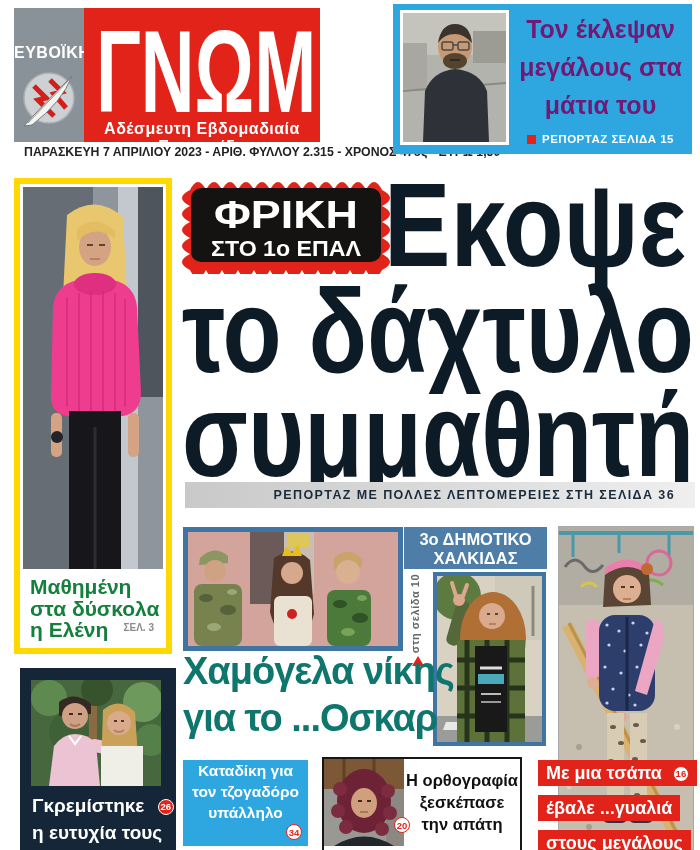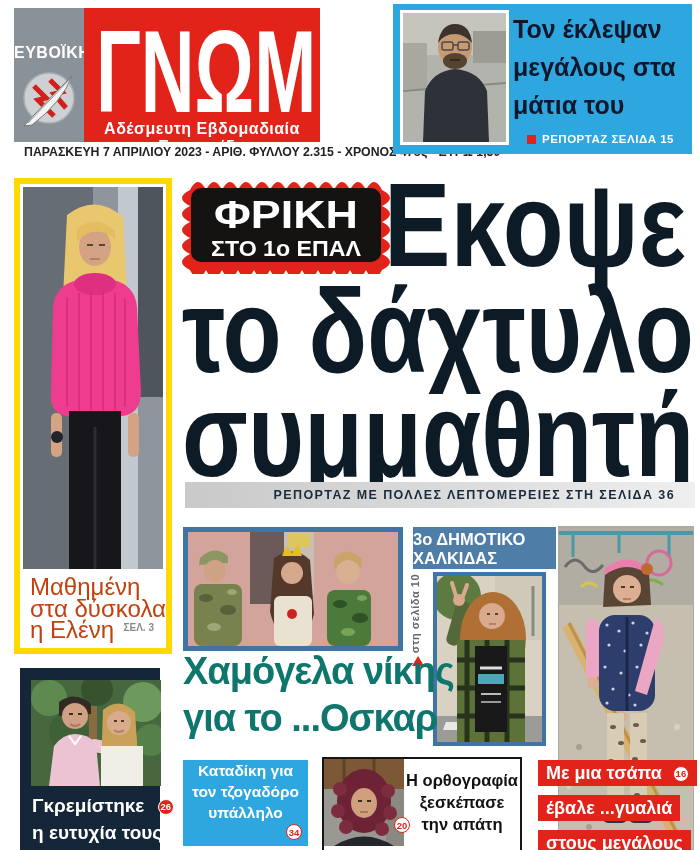--- a/index.html
+++ b/index.html
@@ -12,56 +12,56 @@
   #logo-grey{left:14px;top:8px;width:70px;height:134px;background:#8a9299;}
   #logo-region{left:0;top:36px;width:70px;text-align:center;color:#fff;font-weight:bold;font-size:16px;letter-spacing:.5px;}
   #logo-icon{left:6px;top:60px;}
   #logo-red{left:84px;top:8px;width:236px;height:134px;background:#e2231a;}
   #masthead-subtitle{left:0;top:112px;width:100%;text-align:center;color:#fff;font-weight:bold;font-size:16px;letter-spacing:.5px;}
   #dateline{left:24px;top:145px;width:370px;color:#222;font-weight:bold;font-size:12.3px;white-space:nowrap;}
 
   
   #topright{left:393px;top:4px;width:299px;height:150px;background:#2ea7e0;}
   #topright-photo{left:7px;top:6px;width:103px;height:129px;border:3px solid #fff;background:#b3b3ad;}
-  #topright-headline{left:120px;top:6px;right:4px;text-align:left;color:#0f172a;font-weight:bold;font-size:25px;line-height:38px;}
+  #topright-headline{left:120px;top:6px;right:4px;text-align:center;color:#701a75;font-weight:bold;font-size:25px;line-height:38px;}
   #topright-kicker{left:120px;bottom:9px;right:4px;text-align:center;color:#fff;font-weight:bold;font-size:11.5px;letter-spacing:.5px;}
   .red-square{display:inline-block;width:9px;height:9px;background:#e2231a;margin-right:6px;vertical-align:middle;}
 
   
   .hl-svg{position:absolute;}
   #lead-footer{left:185px;top:482px;width:510px;height:26px;
      background:linear-gradient(90deg,#c9c9c9,#dcdcdc 55%,#efefef);
      color:#1a2b3c;font-weight:bold;font-size:12.5px;letter-spacing:1.4px;
      line-height:26px;text-align:right;padding-right:20px;box-sizing:border-box;white-space:nowrap;}
 
   
   #eleni-box{left:14px;top:178px;width:158px;height:476px;border:6px solid #ffd800;background:#fff;box-sizing:border-box;}
   #eleni-photo{left:3px;top:3px;}
-  #eleni-caption{left:10px;top:392px;color:#c2410c;font-weight:normal;font-size:24px;line-height:21.5px;white-space:nowrap;}
+  #eleni-caption{left:10px;top:392px;color:#15803d;font-weight:bold;font-size:21px;line-height:21.5px;white-space:nowrap;}
   #eleni-pageref{right:12px;top:438px;color:#8a8a8a;font-weight:bold;font-size:10px;}
 
   
   #kids-frame{left:183px;top:527px;width:220px;height:124px;border:5px solid #3f74a3;background:#d2a49b;box-sizing:border-box;}
-  #school-label{left:413px;top:527px;width:143px;height:42px;background:#4e7da8;color:#fff;font-weight:bold;
-     font-size:16.5px;line-height:19px;text-align:left;padding-top:3px;box-sizing:border-box;}
+  #school-label{left:404px;top:527px;width:143px;height:42px;background:#4e7da8;color:#fff;font-weight:bold;
+     font-size:16.5px;line-height:19px;text-align:center;padding-top:3px;box-sizing:border-box;}
   #side-ref{left:409px;top:574px;width:20px;height:78px;}
   #side-ref span{display:block;writing-mode:vertical-rl;transform:rotate(180deg);
      color:#666;font-weight:bold;font-size:11px;letter-spacing:.5px;white-space:nowrap;}
   #side-ref-triangle{left:412px;top:656px;width:0;height:0;border-left:6px solid transparent;
      border-right:6px solid transparent;border-bottom:10px solid #e2231a;}
   #peace-frame{left:433px;top:572px;width:113px;height:174px;border:4px solid #3f74a3;background:#d9d2c2;box-sizing:border-box;}
   #school-caption{left:183px;top:648px;color:#0f766e;font-weight:bold;font-size:38px;line-height:47px;letter-spacing:-1px;white-space:nowrap;}
 
   
   #girl-photo{left:558px;top:526px;width:136px;height:324px;border:1px solid #a9a9a9;box-sizing:border-box;background:#c6bfb0;}
   #girl-strips{left:538px;top:760px;z-index:6;display:flex;flex-direction:column;align-items:flex-start;gap:9px;}
   .red-strip{background:#e2231a;color:#fff;font-weight:bold;font-size:18px;line-height:22px;padding:2px 8px;white-space:nowrap;}
 
   
-  #couple-box{left:20px;top:668px;width:140px;height:182px;background:#142638;}
+  #couple-box{left:20px;top:668px;width:156px;height:182px;background:#142638;}
   #couple-photo{left:11px;top:12px;}
   #couple-caption{left:12px;top:124px;color:#fff;font-weight:bold;font-size:19px;line-height:27px;white-space:nowrap;}
 
   
   #gambler-box{left:183px;top:760px;width:125px;height:86px;background:#2ea7e0;color:#fff;font-weight:bold;
      font-size:15.5px;line-height:21px;text-align:center;box-sizing:border-box;}
 
   
   #spelling-box{left:322px;top:757px;width:200px;height:98px;border:2px solid #161616;box-sizing:border-box;display:flex;background:#fff;}
   #spelling-text{flex:1;text-align:center;color:#111;font-weight:bold;font-size:16.5px;line-height:22px;padding-top:10px;}

